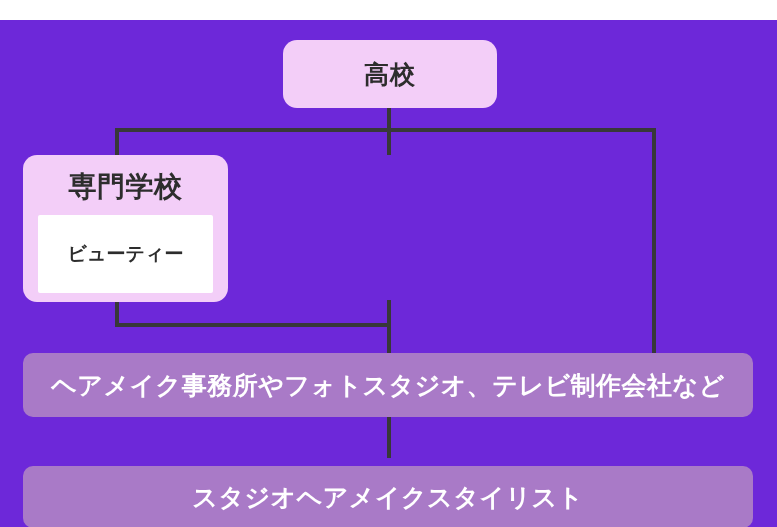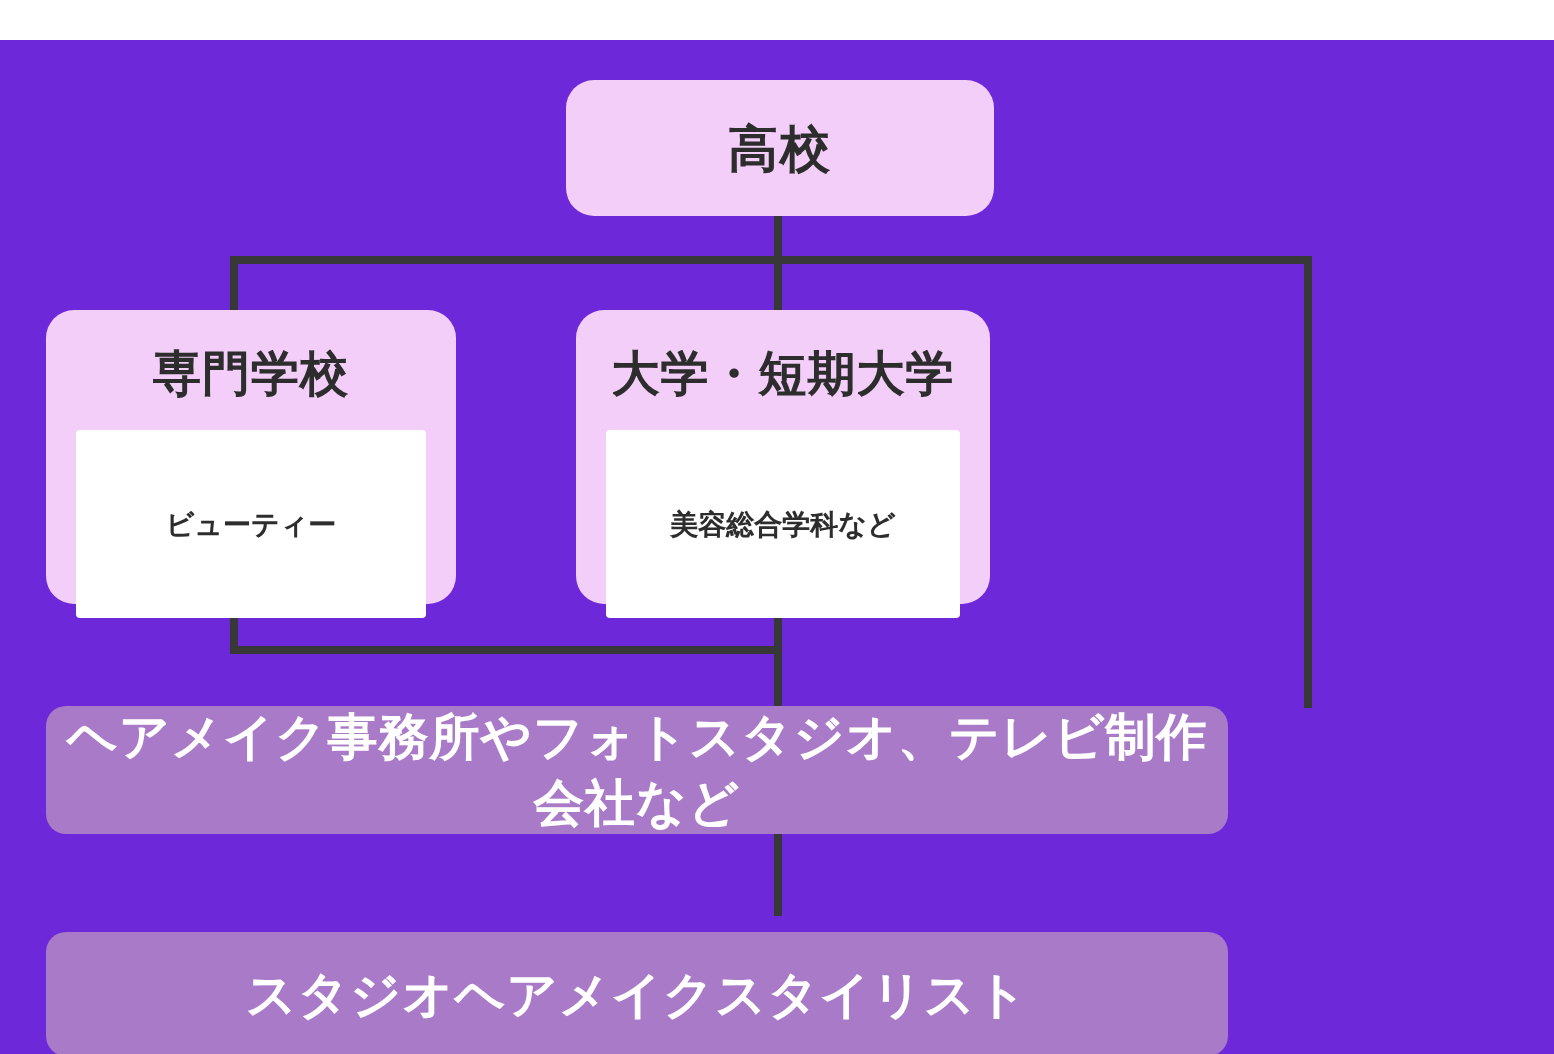--- a/index.html
+++ b/index.html
@@ -45,33 +45,33 @@
 
   
   .school-box{
     position:absolute; top:135px; height:147px;
     background:var(--box-bg); border-radius:14px;
   }
   .school-box.senmon{left:23px; width:205px;}
   .school-box.daigaku{left:288px; width:207px;}
   .school-title{
     height:64px; display:flex; align-items:center; justify-content:center;
-    font-size:24px; font-weight:700; color:var(--text-dark); letter-spacing:0.5px;
+    font-size:28px; font-weight:700; color:var(--text-dark); letter-spacing:0.5px;
   }
   .school-inner{
-    position:absolute; left:15px; top:60px; right:15px; height:94px;
+    position:absolute; left:15px; top:60px; right:15px; height:78px;
     background:var(--inner-bg); border-radius:2px;
     display:flex; flex-direction:row; align-items:center; justify-content:center;
-    font-size:14px; font-weight:700; color:var(--text-dark); line-height:1.5;
+    font-size:19px; font-weight:700; color:var(--text-dark); line-height:1.5;
     text-align:center;
   }
 
   
   .bar{
-    position:absolute; left:23px; width:591px;
+    position:absolute; left:23px; width:730px;
     background:var(--bar-bg); border-radius:10px;
     display:flex; align-items:center; justify-content:center;
     color:var(--text-light); font-size:25px; font-weight:700; letter-spacing:0.5px;
     text-align:center;
   }
   .bar.workplace{top:333px; height:64px;}
   .bar.role{top:446px; height:62px;}
 </style>
 </head>
 <body>
@@ -91,27 +91,20 @@
     <div class="node-title">高校</div>
   </div>
 
   <div class="school-box senmon">
     <div class="school-title">専門学校</div>
     <div class="school-inner">
       <span>ビューティー</span>
     </div>
   </div>
 
-  <div class="school-box daigaku">
-    <div class="school-title">大学・短期大学</div>
-    <div class="school-inner">
-      <span>美容総合学科</span>
-      <span>など</span>
-    </div>
-  </div>
 
   <div class="bar workplace">
     <span>ヘアメイク事務所やフォトスタジオ、テレビ制作会社など</span>
   </div>
 
   <div class="bar role">
     <span>スタジオヘアメイクスタイリスト</span>
   </div>
 
 </div>

